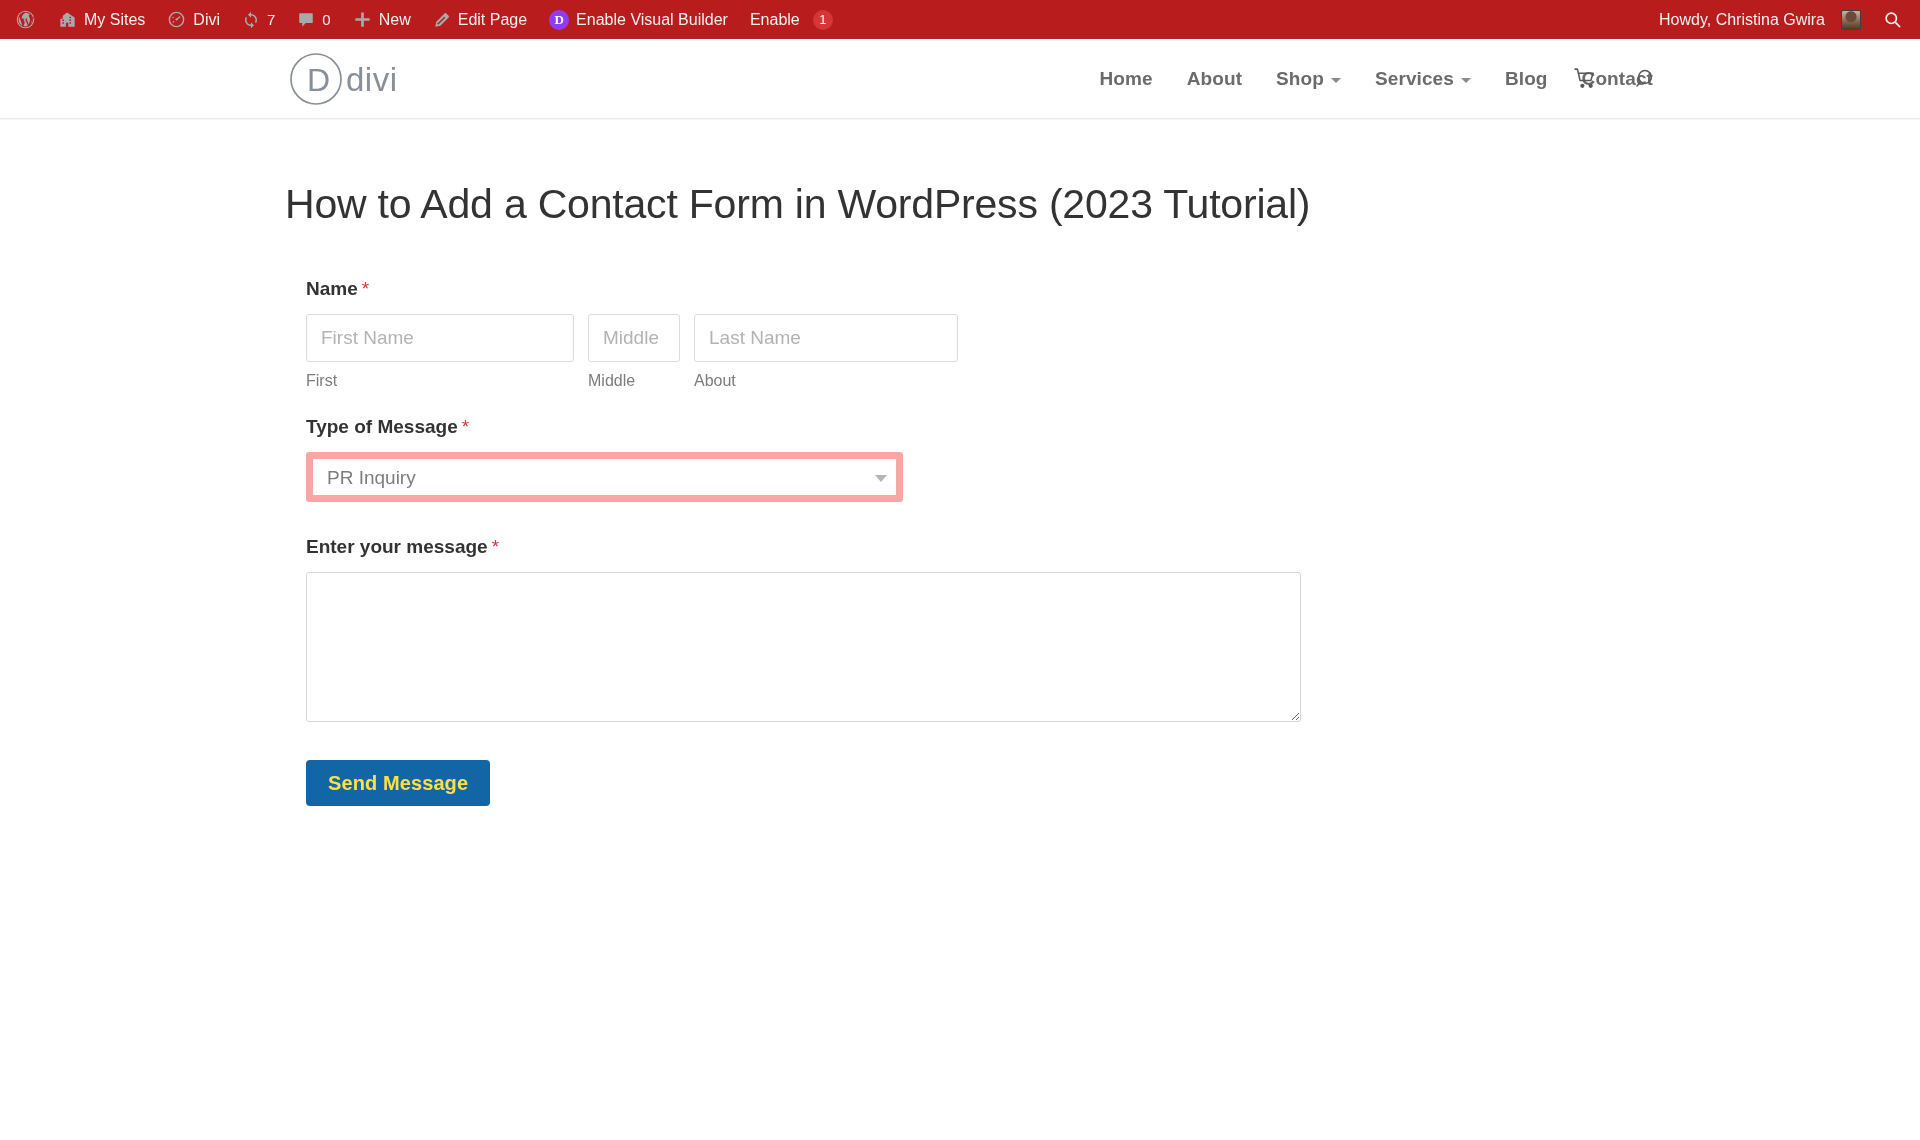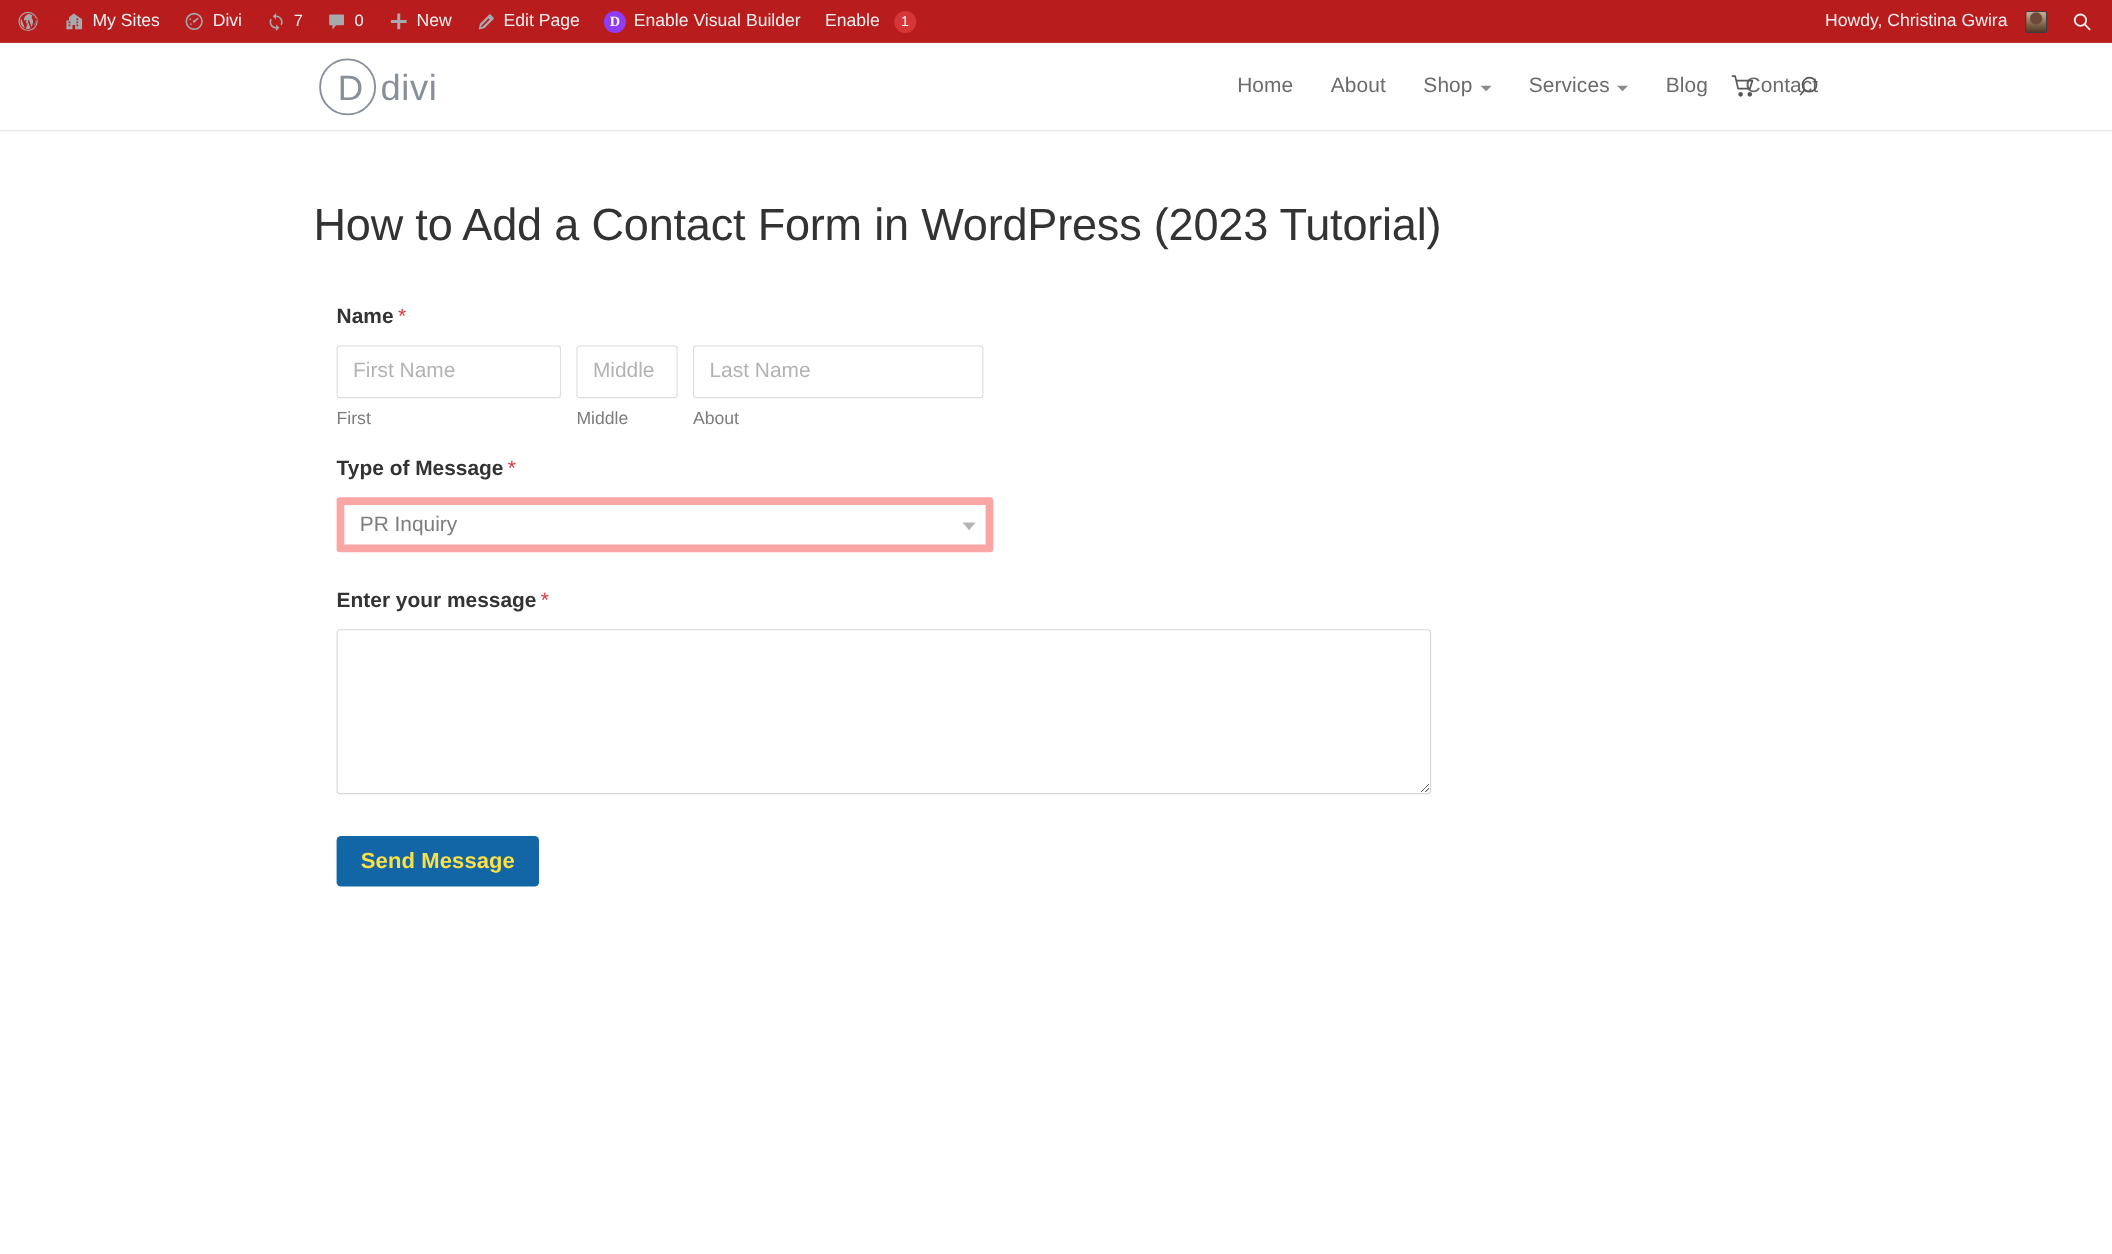--- a/index.html
+++ b/index.html
@@ -90,20 +90,21 @@
     align-items: center;
     gap: 0;
   }
   .nav-item {
     display: flex; align-items: center; gap: 7px;
     padding: 0 17px;
     font-size: 19px;
     color: #6b6b6b;
     letter-spacing: .1px;
     cursor: pointer;
+    font-weight: bold;
   }
   .caret {
     width: 0; height: 0;
     border-left: 5px solid transparent;
     border-right: 5px solid transparent;
     border-top: 5px solid #8a8a8a;
     margin-top: 3px;
   }
   .header-icons {
     position: absolute;
@@ -152,21 +153,21 @@
     outline: none;
   }
   .inp::placeholder { color: #b3b3b3; }
 
   .sublabel {
     font-size: 16px;
     color: #7c7c7c;
     margin-top: 10px;
   }
 
-  .w-first { width: 204px; }
+  .w-first { width: 268px; }
   .w-middle { width: 92px; }
   .w-last { width: 264px; }
   .w-email { width: 285px; }
   .w-confirm { width: 285px; }
   .w-select { width: 597px; }
 
   .email-wrap { position: relative; display: flex; flex-direction: column; }
   .lastpass-badge {
     position: absolute;
     right: 9px; top: 11px;

